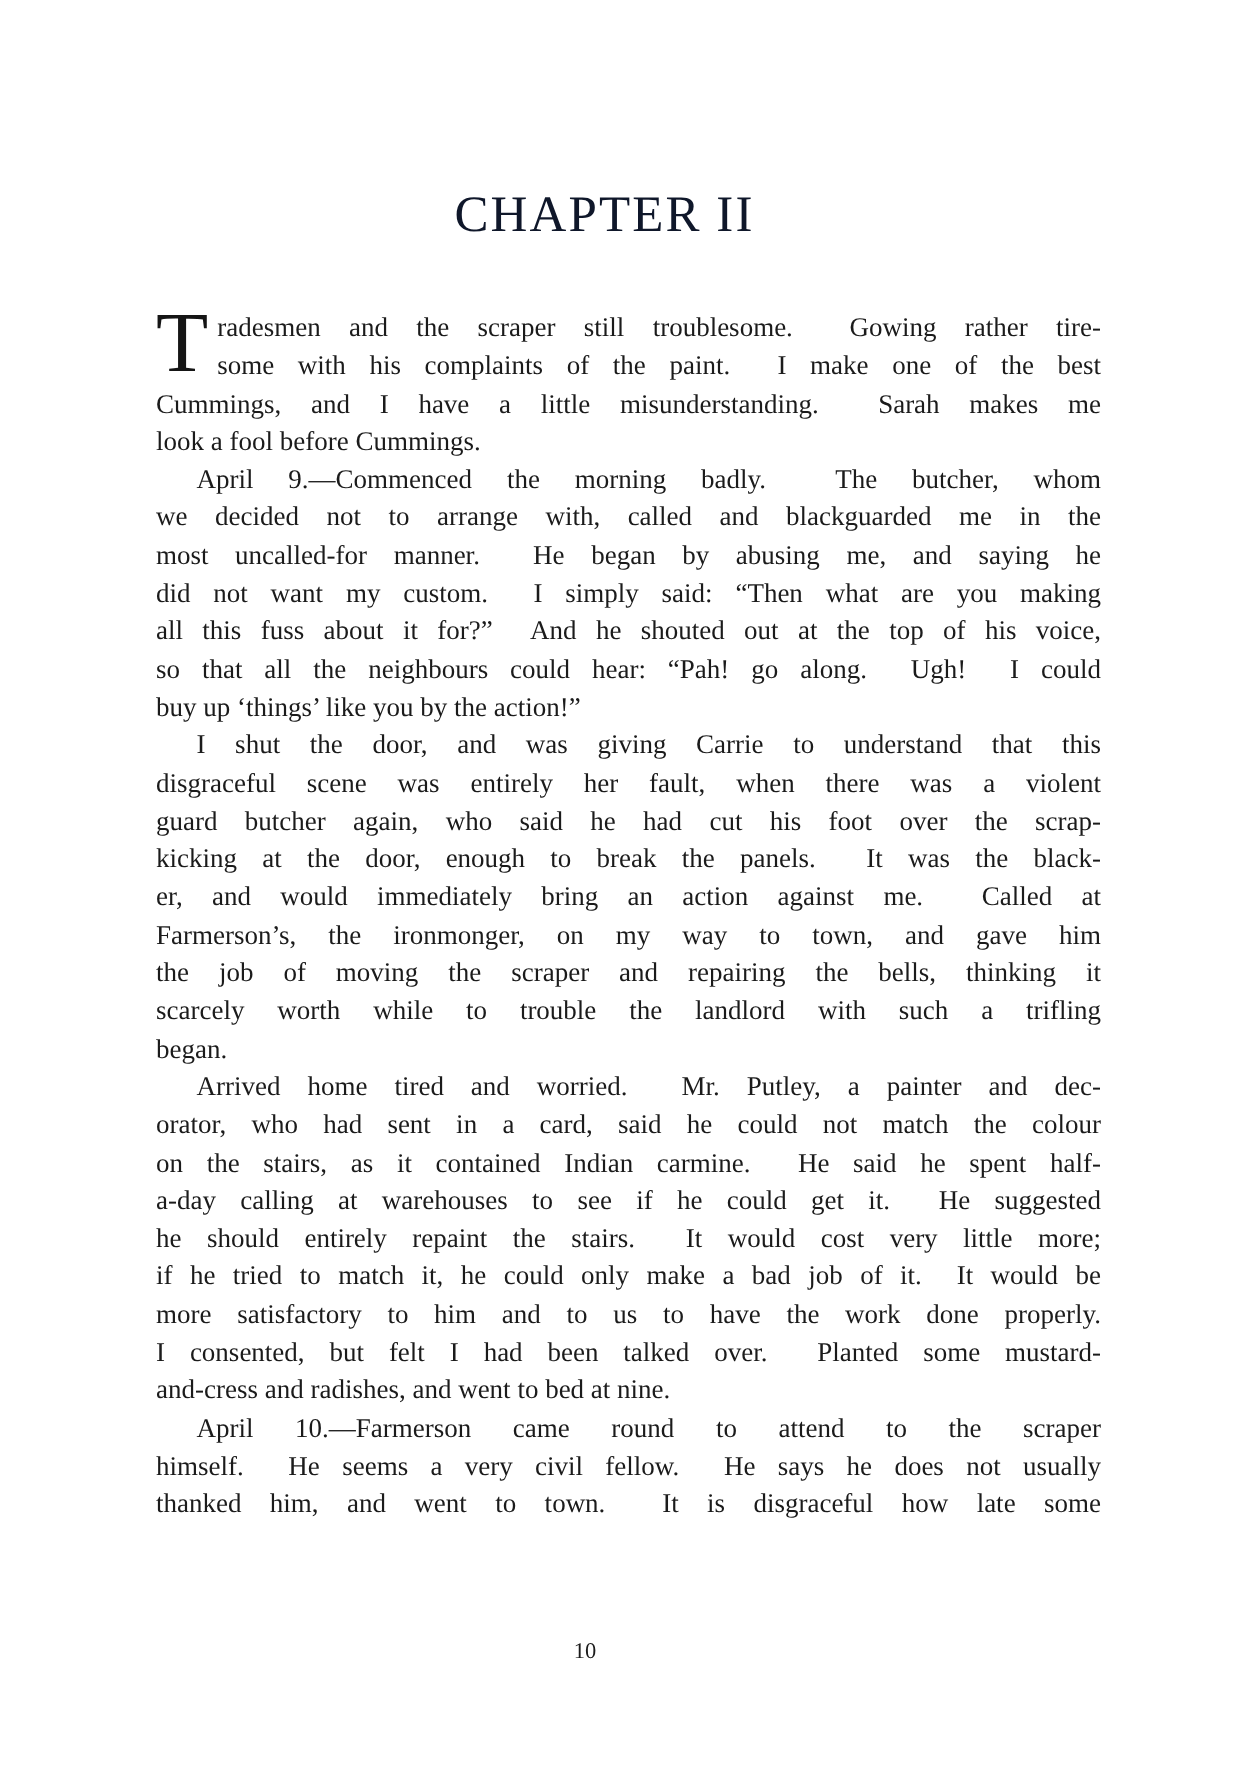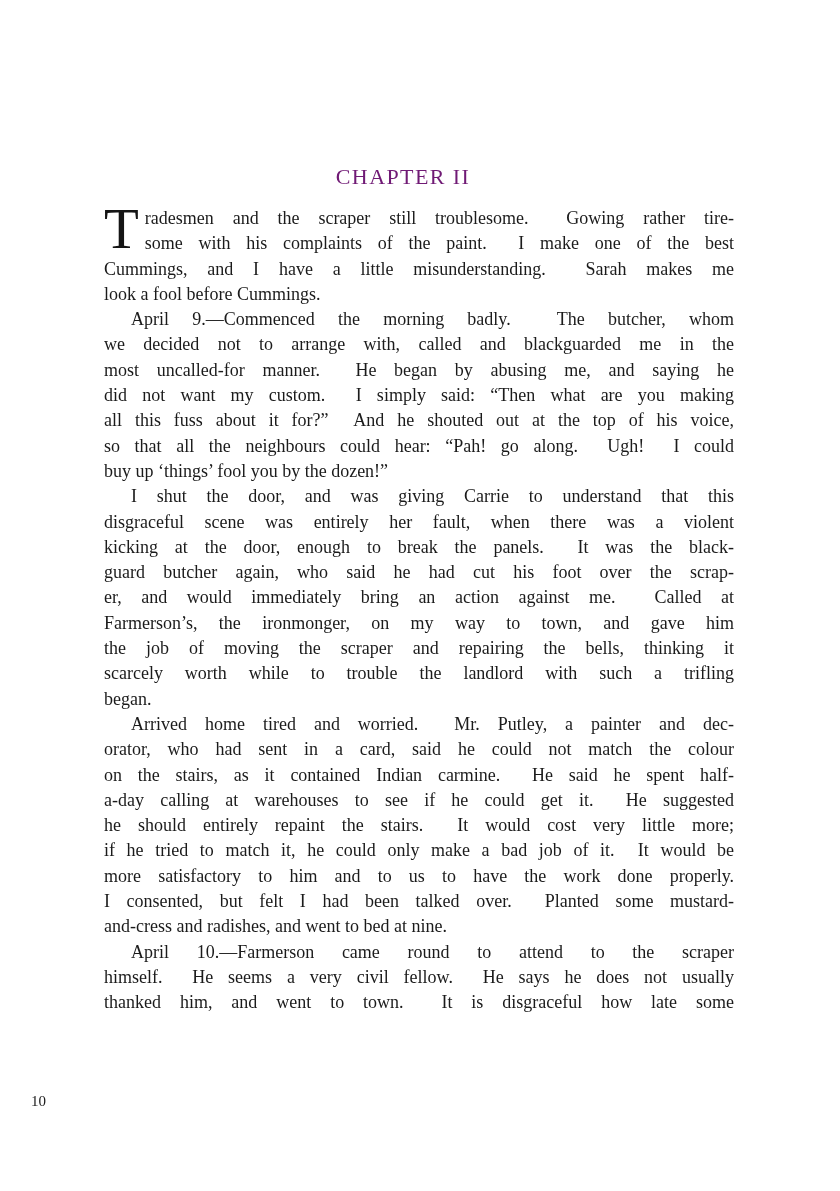--- a/index.html
+++ b/index.html
@@ -15,25 +15,24 @@
     font-family: "Liberation Serif", "DejaVu Serif", serif;
     color: #1b1b1b;
     overflow: hidden;
   }
   .chapter-title {
     position: absolute;
     top: 129px;
     left: 0;
     width: 806px;            
     text-align: center;
-    font-size: 22px;
+    font-size: 34px;
     line-height: 30px;
     letter-spacing: 1.4px;
-    color: #701a75;
-    margin-top: 33px;
+    color: #0f172a;
   }
   .textblock {
     position: absolute;
     top: 206px;
     left: 104px;
     width: 630px;
     font-size: 18px;
     line-height: 25.3px;
   }
   .para {
@@ -57,25 +56,24 @@
   }
   .line.para-end {
     text-align-last: left;
     font-family: Liberation Serif, serif;
   }
   .folio {
     position: absolute;
     top: 1092px;
     left: 0;
     width: 780px;            
-    text-align: left;
+    text-align: center;
     font-size: 15px;
     line-height: 18px;
     color: #1b1b1b;
-    padding-left: 31px;
   }
 </style>
 </head>
 <body>
 
 <div class="page">
   <div class="chapter-title">CHAPTER II</div>
 
   <div class="textblock" id="textblock">
       <div class="para">
@@ -85,27 +83,27 @@
         <div class="line">Cummings, and I have a little misunderstanding.&nbsp; Sarah makes me</div>
         <div class="line para-end">look a fool before Cummings.</div>
       </div>
       <div class="para">
         <div class="line indent">April 9.—Commenced the morning badly.&nbsp; The butcher, whom</div>
         <div class="line">we decided not to arrange with, called and blackguarded me in the</div>
         <div class="line">most uncalled-for manner.&nbsp; He began by abusing me, and saying he</div>
         <div class="line">did not want my custom.&nbsp; I simply said: “Then what are you making</div>
         <div class="line">all this fuss about it for?”&nbsp; And he shouted out at the top of his voice,</div>
         <div class="line">so that all the neighbours could hear: “Pah! go along.&nbsp; Ugh!&nbsp; I could</div>
-        <div class="line para-end">buy up ‘things’ fool you by the dozen!”</div>
+        <div class="line para-end">buy up ‘things’ like you by the action!”</div>
       </div>
       <div class="para">
         <div class="line indent">I shut the door, and was giving Carrie to understand that this</div>
         <div class="line">disgraceful scene was entirely her fault, when there was a violent</div>
+        <div class="line">guard butcher again, who said he had cut his foot over the scrap-</div>
         <div class="line">kicking at the door, enough to break the panels.&nbsp; It was the black-</div>
-        <div class="line">guard butcher again, who said he had cut his foot over the scrap-</div>
         <div class="line">er, and would immediately bring an action against me.&nbsp; Called at</div>
         <div class="line">Farmerson’s, the ironmonger, on my way to town, and gave him</div>
         <div class="line">the job of moving the scraper and repairing the bells, thinking it</div>
         <div class="line">scarcely worth while to trouble the landlord with such a trifling</div>
         <div class="line para-end">began.</div>
       </div>
       <div class="para">
         <div class="line indent">Arrived home tired and worried.&nbsp; Mr. Putley, a painter and dec-</div>
         <div class="line">orator, who had sent in a card, said he could not match the colour</div>
         <div class="line">on the stairs, as it contained Indian carmine.&nbsp; He said he spent half-</div>

